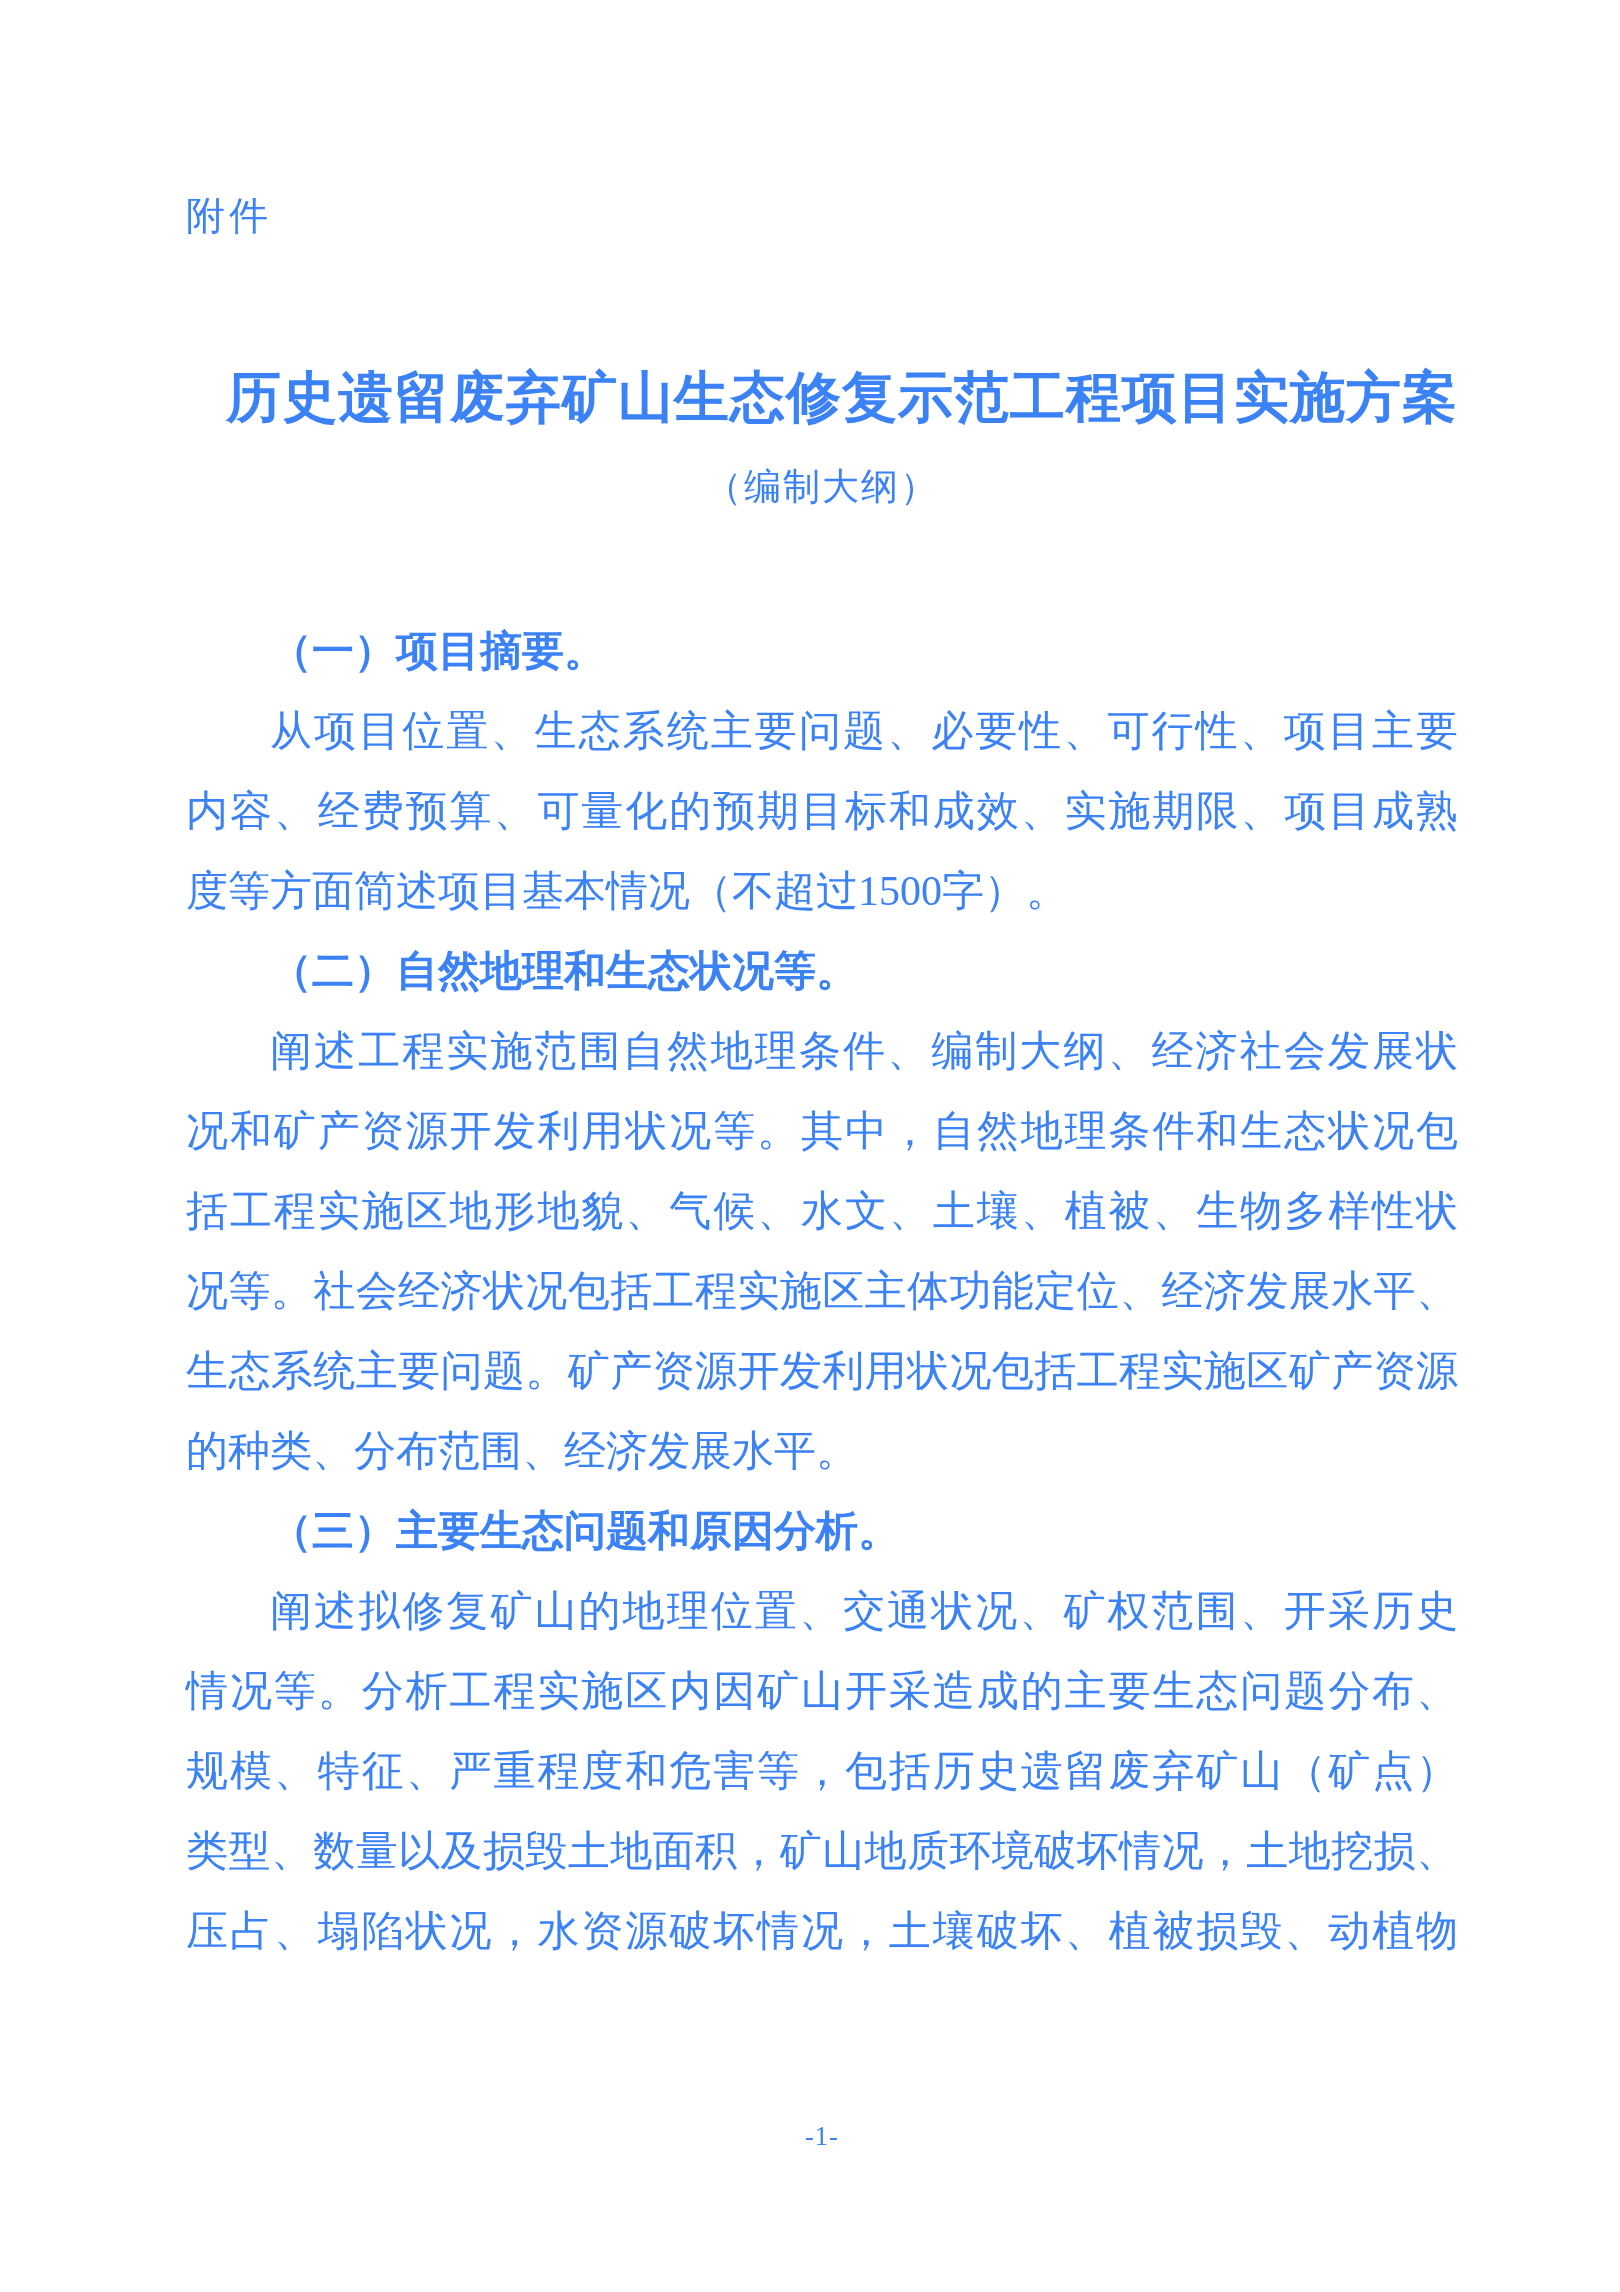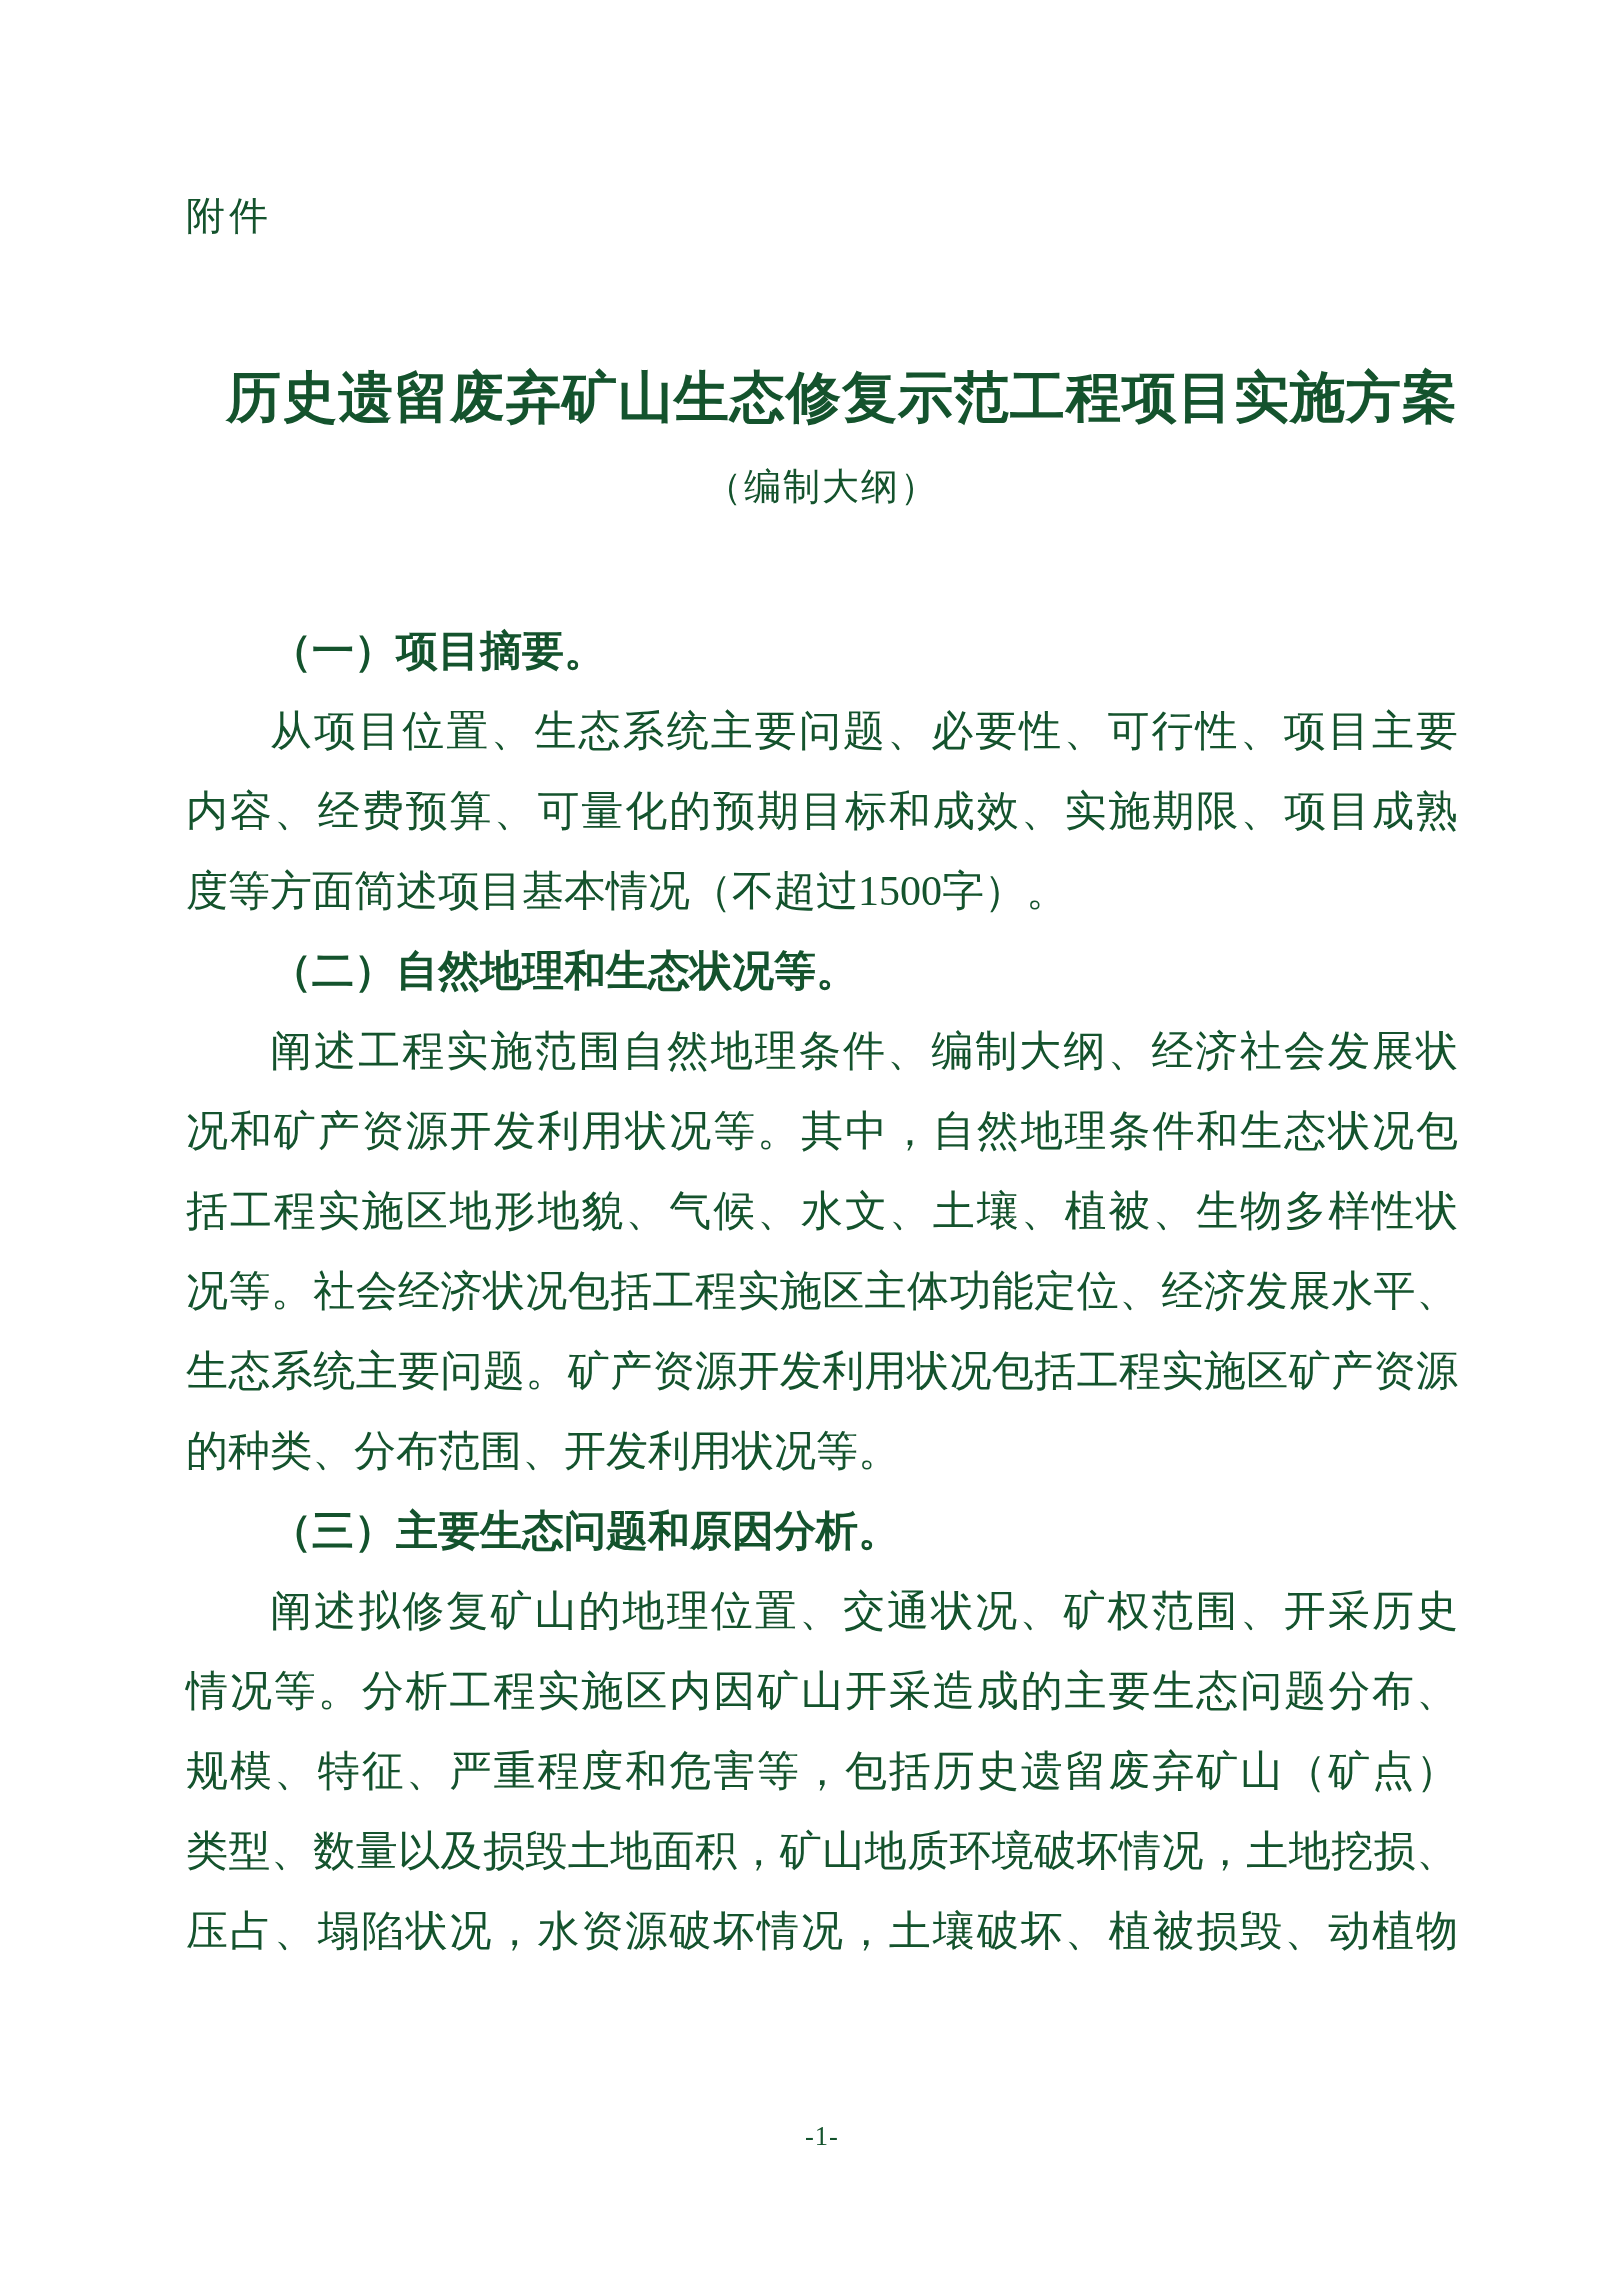--- a/index.html
+++ b/index.html
@@ -1,21 +1,21 @@
 <!DOCTYPE html>
 <html><head>
 <meta charset="utf-8">
 <style>
   html,body{margin:0;padding:0;background:#888;}
   .page{
     position:relative;
     width:1620px;height:2293px;
     margin:0 auto;
     background:#ffffff;
-    color:#14532d;
+    color:#3b82f6;
     overflow:hidden;
     font-family:"Liberation Serif","DejaVu Serif",serif;
   }
   .attachment{
     position:absolute;
     left:186px;top:194px;
     font-size:39px;line-height:43px;
     letter-spacing:3.9px;
   }
   .doc-title{
@@ -89,21 +89,21 @@
     <div class="row r-first">从项目位置、生态系统主要问题、必要性、可行性、项目主要</div>
     <div class="row r-mid">内容、经费预算、可量化的预期目标和成效、实施期限、项目成熟</div>
     <div class="row r-end">度等方面简述项目基本情况（不超过1500字）。</div>
 
     <div class="row r-h2">（二）自然地理和生态状况等。</div>
     <div class="row r-first">阐述工程实施范围自然地理条件、编制大纲、经济社会发展状</div>
     <div class="row r-mid">况和矿产资源开发利用状况等。其中，自然地理条件和生态状况包</div>
     <div class="row r-mid">括工程实施区地形地貌、气候、水文、土壤、植被、生物多样性状</div>
     <div class="row r-mid">况等。社会经济状况包括工程实施区主体功能定位、经济发展水平、</div>
     <div class="row r-mid">生态系统主要问题。矿产资源开发利用状况包括工程实施区矿产资源</div>
-    <div class="row r-end">的种类、分布范围、开发利用状况等。</div>
+    <div class="row r-end">的种类、分布范围、经济发展水平。</div>
 
     <div class="row r-h2">（三）主要生态问题和原因分析。</div>
     <div class="row r-first">阐述拟修复矿山的地理位置、交通状况、矿权范围、开采历史</div>
     <div class="row r-mid">情况等。分析工程实施区内因矿山开采造成的主要生态问题分布、</div>
     <div class="row r-mid">规模、特征、严重程度和危害等，包括历史遗留废弃矿山（矿点）</div>
     <div class="row r-mid">类型、数量以及损毁土地面积，矿山地质环境破坏情况，土地挖损、</div>
     <div class="row r-mid">压占、塌陷状况，水资源破坏情况，土壤破坏、植被损毁、动植物</div>
 
   </div>
 

